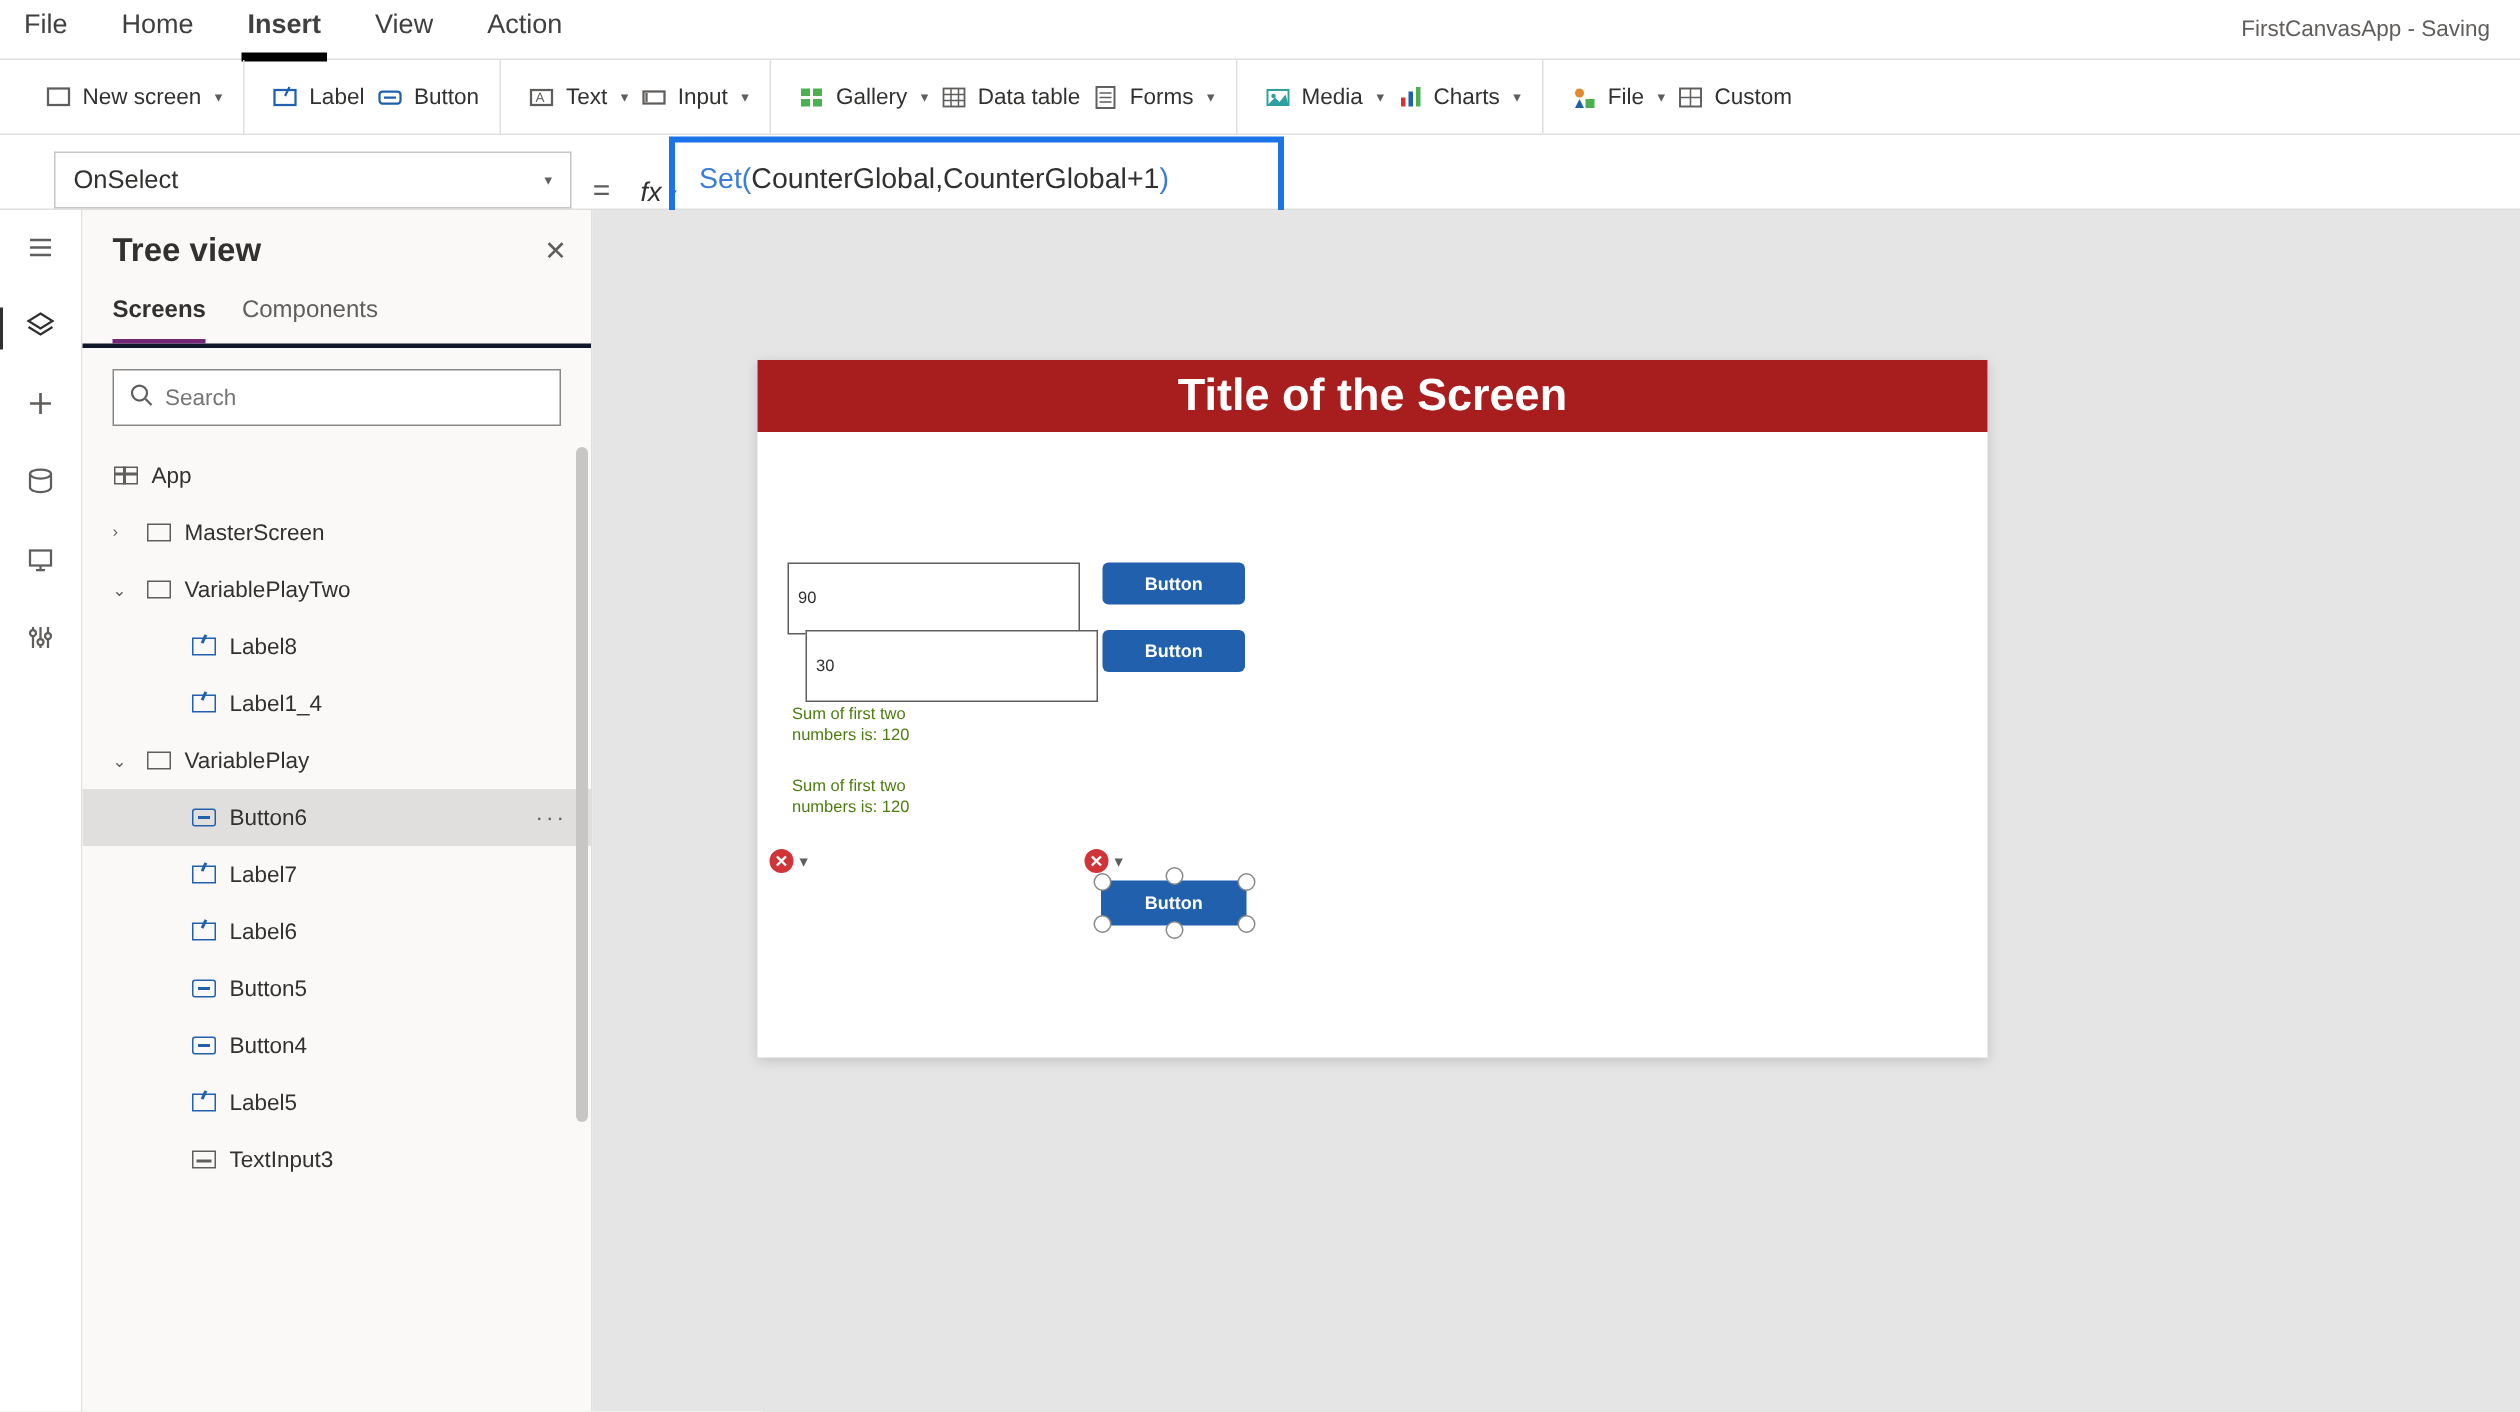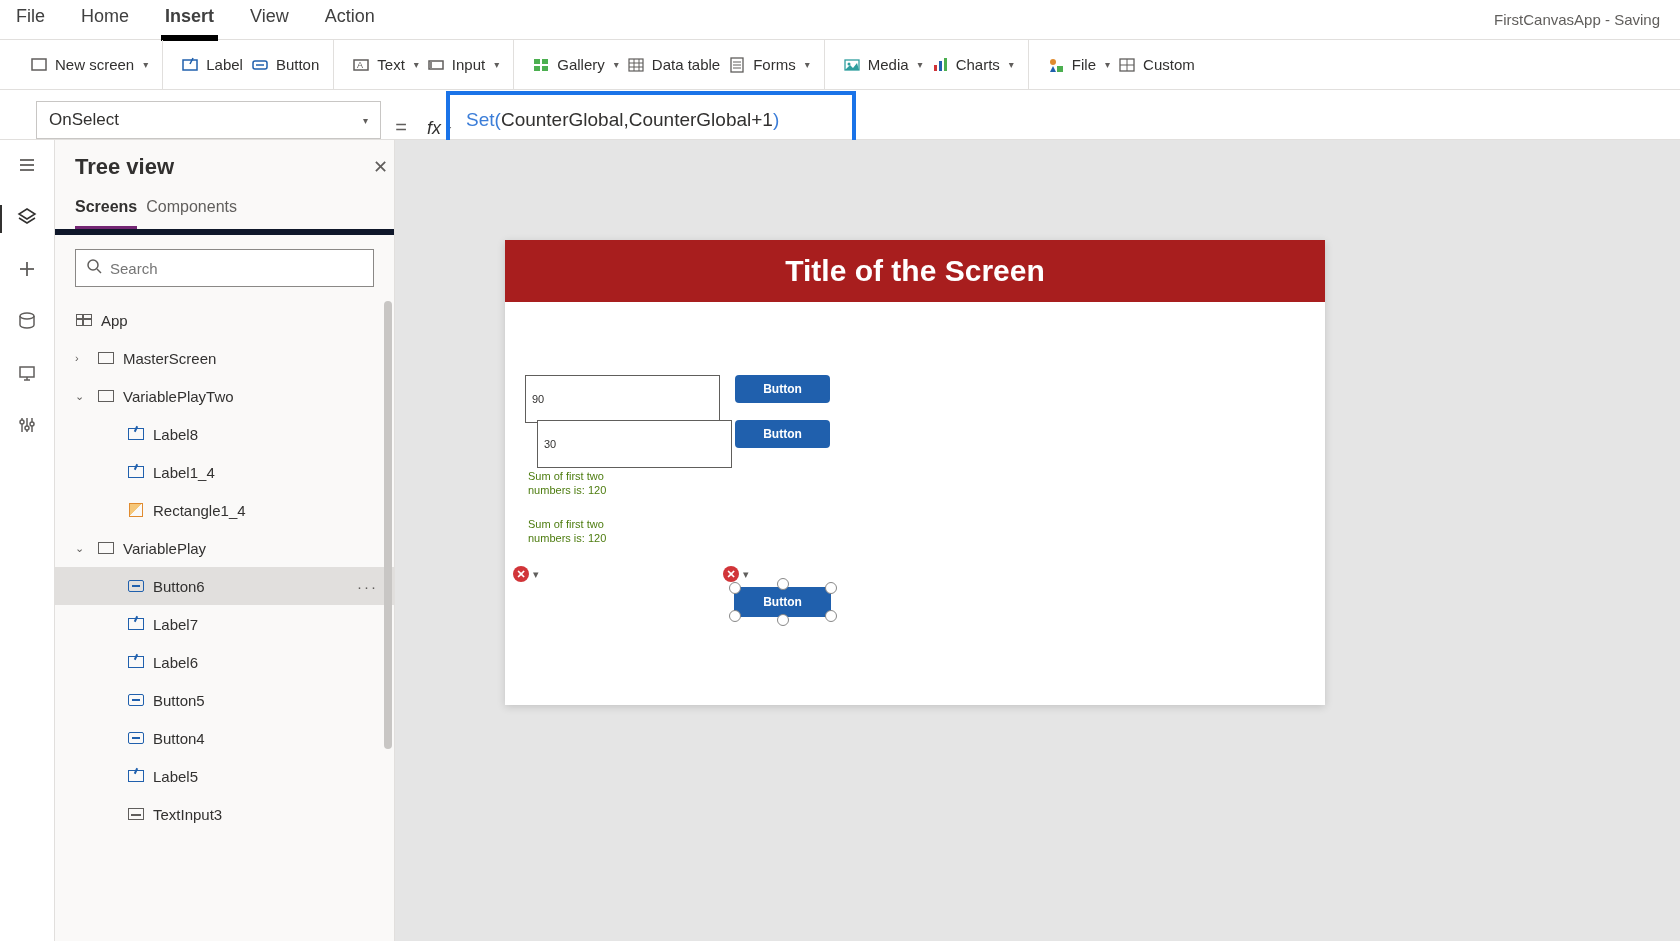--- a/index.html
+++ b/index.html
@@ -39,45 +39,45 @@
 .main { display: flex; height: calc(941px - 140px); }
 
 
 .leftrail { width: 55px; border-right: 1px solid #e1dfdd; display: flex; flex-direction: column; align-items: center; padding-top: 15px; gap: 28px; }
 .rail-btn { width: 24px; height: 24px; display: flex; align-items: center; justify-content: center; cursor: pointer; color: #605e5c; }
 .rail-btn.active { color: #323130; position: relative; }
 .rail-btn.active::before { content:''; position:absolute; left:-16px; top:-2px; height:28px; width:3px; background:#323130;}
 
 
 .treepanel { width: 340px; border-right: 1px solid #e1dfdd; background: #faf9f8; display: flex; flex-direction: column; position: relative; }
-.treepanel .panel-hd { display: flex; justify-content: space-between; align-items: center; padding: 14px 6px 6px 20px; }
+.treepanel .panel-hd { display: flex; justify-content: space-between; align-items: center; padding: 14px 16px 6px 20px; }
 .treepanel .panel-hd h2 { font-size: 22px; font-weight: 600; }
 .close-x { font-size: 18px; cursor: pointer; color: #605e5c; }
-.tree-tabs { display: flex; gap: 9px; padding: 6px 20px 0 20px; border-bottom: 6px solid #0f172a; }
+.tree-tabs { display: flex; gap: 24px; padding: 6px 20px 0 20px; border-bottom: 3px solid #0f172a; }
 .tree-tab { font-size: 16px; padding: 6px 0 10px 0; cursor: pointer; color: #605e5c; }
 .tree-tab.active { color: #323130; font-weight: 600; border-bottom: 3px solid #742774; }
 .tree-search { margin: 14px 20px; height: 38px; border: 1px solid #8a8886; display: flex; align-items: center; padding: 0 10px; gap: 8px; background: #fff; }
 .tree-search input { border: none; outline: none; font-size: 15px; flex: 1; }
 
 .tree-list { flex: 1; overflow-y: auto; padding-bottom: 10px; position: relative; }
 .tree-scrollbar { position: absolute; right: 2px; top: 0; width: 8px; height: 70%; background: #c8c6c4; border-radius: 4px; }
 .tree-item { display: flex; align-items: center; height: 38px; padding-left: 20px; font-size: 15px; cursor: pointer; gap: 8px; }
 .tree-item.selected { background: #e1dfdd; }
 .tree-item .more { margin-left: auto; margin-right: 16px; color: #605e5c; letter-spacing: 2px; display:none;}
 .tree-item.selected .more { display:inline;}
 .ti-indent-0 { padding-left: 20px; }
 .ti-indent-1 { padding-left: 20px; }
 .ti-indent-2 { padding-left: 50px; }
 .tree-exp { width: 14px; font-size: 11px; color: #605e5c; display:inline-block; }
 .tree-icon { width: 18px; height: 18px; display: inline-flex; align-items: center; justify-content: center; }
 
 
 .canvas-area { flex: 1; background: #e5e5e5; position: relative; overflow: hidden; }
 .phone-canvas { position: absolute; left: 110px; top: 100px; width: 820px; height: 465px; background: #fff; box-shadow: 0 2px 8px rgba(0,0,0,0.15); }
-.screen-title { height: 62px; background: #a81e1e; color: #fff; font-size: 30px; font-weight: 700; display: flex; align-items: center; justify-content: center; }
+.screen-title { height: 48px; background: #a81e1e; color: #fff; font-size: 30px; font-weight: 700; display: flex; align-items: center; justify-content: center; }
 .canvas-input { position: absolute; width: 195px; height: 48px; border: 1px solid #605e5c; background: #fff; font-size: 11px; padding: 0 6px; display:flex; align-items:center;}
 .canvas-btn { position: absolute; width: 95px; height: 28px; background: #2060ad; color: #fff; font-size: 12px; font-weight: 600; border-radius: 4px; display: flex; align-items: center; justify-content: center; }
 .canvas-btn.selected { box-shadow: 0 0 0 1px #2060ad; }
 .sel-handle { position: absolute; width: 12px; height: 12px; background: #fff; border: 1px solid #888; border-radius: 50%; }
 .canvas-label { position: absolute; font-size: 11px; color: #4d7c0f; line-height: 1.25; }
 .err-badge { position: absolute; width: 16px; height: 16px; background: #d13438; color: #fff; border-radius: 50%; font-size: 11px; display: flex; align-items: center; justify-content: center; font-weight:700;}
 .err-chev { position:absolute; font-size:11px; color:#605e5c;}
 
 
 .ic-rect { width:16px; height:12px; border:1.5px solid #605e5c; }
@@ -366,27 +366,20 @@
           </span>
           <span>Label8</span>
         </div>
         <div class="tree-item ti-indent-2">
           <span class="tree-exp"></span>
           <span class="tree-icon">
             <span class="ic-label"></span>
           </span>
           <span>Label1_4</span>
         </div>
-        <div class="tree-item ti-indent-2">
-          <span class="tree-exp"></span>
-          <span class="tree-icon">
-            <span class="ic-shape"></span>
-          </span>
-          <span>Rectangle1_4</span>
-        </div>
         <div class="tree-item ti-indent-1">
           <span class="tree-exp">⌄</span>
           <span class="tree-icon">
             <span class="ic-rect"></span>
           </span>
           <span>VariablePlay</span>
         </div>
         <div class="tree-item ti-indent-2 selected">
           <span class="tree-exp"></span>
           <span class="tree-icon">

